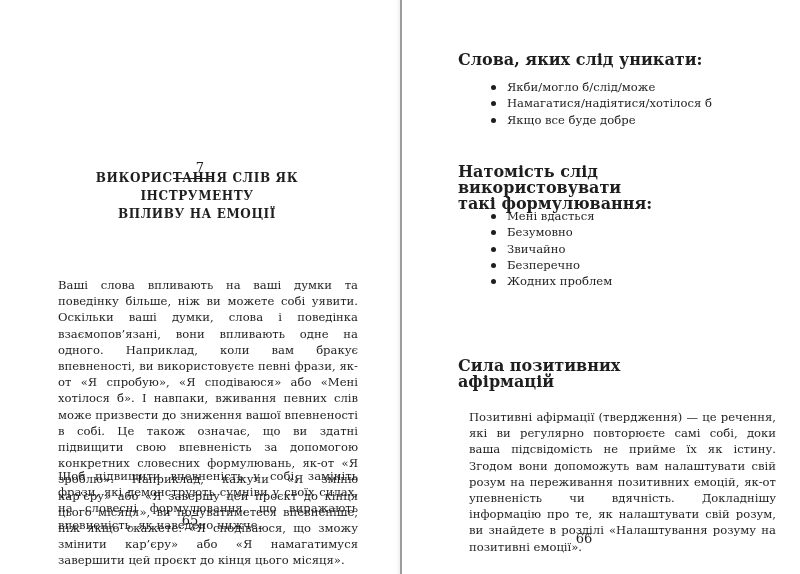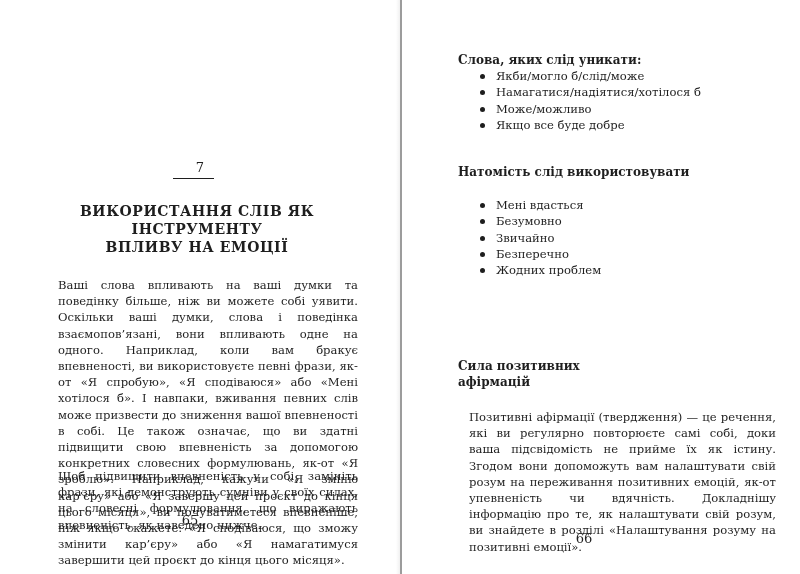--- a/index.html
+++ b/index.html
@@ -7,38 +7,38 @@
          font-family: "DejaVu Serif", "Liberation Serif", serif; color: #1e1e1e; }
   .spine { position: absolute; left: 400px; top: 0; width: 2px; height: 574px; background: #9c9c9c; }
   .spine-shadow { position: absolute; left: 396px; top: 0; width: 4px; height: 574px;
                   background: linear-gradient(to right, rgba(0,0,0,0), rgba(0,0,0,0.06)); }
   .page { position: absolute; top: 0; height: 574px; }
   .page-left { left: 0; width: 400px; }
 
   .chapter-num { position: absolute; left: 0; width: 400px; top: 160px; text-align: center;
                  font-size: 13px; line-height: 16px; }
   .chapter-rule { position: absolute; left: 173px; width: 41px; top: 178px; height: 1px; background: #1e1e1e; }
-  .chapter-title { position: absolute; left: 40px; width: 314px; top: 202px; text-align: center;
-                   font-weight: bold; font-size: 14px; line-height: 18px; letter-spacing: 0.6px;
+  .chapter-title { position: absolute; left: 40px; width: 314px; top: 169px; text-align: center;
+                   font-weight: bold; font-size: 12px; line-height: 18px; letter-spacing: 0.6px;
                    text-transform: uppercase; }
 
   .body-text { font-size: 11.6px; line-height: 16.2px; text-align: justify; margin: 11px; }
   .left-p1 { position: absolute; left: 47px; width: 300px; top: 266px; }
   .left-p2 { position: absolute; left: 47px; width: 300px; top: 457px; }
 
   .page-number { position: absolute; font-size: 13px; line-height: 14px; text-align: center; width: 40px; }
   .pn-left { left: 170px; top: 514px; }
   .pn-right { left: 564px; top: 532px; }
 
-  .heading { font-weight: bold; font-size: 12px; line-height: 16px; margin: 0; }
+  .heading { font-weight: bold; font-size: 16px; line-height: 16px; margin: 0; }
   .h-avoid { position: absolute; left: 458px; top: 52px; width: 300px; }
   .h-use { position: absolute; left: 458px; top: 164px; width: 300px; }
   .h-affirm { position: absolute; left: 458px; top: 358px; width: 300px; }
 
-  ul.words { list-style: none; margin: 0; padding: 0; position: absolute; left: 480px; width: 300px; }
+  ul.words { list-style: none; margin: 11px; padding: 0; position: absolute; left: 480px; width: 300px; }
   ul.words li { font-size: 11.6px; line-height: 16.3px; position: relative; padding-left: 16px; }
   ul.words li .bullet { position: absolute; left: 0; top: 6px; width: 5px; height: 5px; border-radius: 50%; background: #1e1e1e; }
   .list-avoid { top: 68px; }
   .list-use { top: 197px; }
 
   .right-p1 { position: absolute; left: 458px; width: 307px; top: 398px; }
 </style>
 </head>
 <body>
 
@@ -55,26 +55,26 @@
   <p class="body-text left-p1">Ваші слова впливають на ваші думки та поведінку більше, ніж ви можете собі уявити. Оскільки ваші думки, слова і поведінка взаємопов’язані, вони впливають одне на одного. Наприклад, коли вам бракує впевненості, ви використовуєте певні фрази, як-от «Я спробую», «Я сподіваюся» або «Мені хотілося б». І навпаки, вживання певних слів може призвести до зниження вашої впевненості в собі. Це також означає, що ви здатні підвищити свою впевненість за допомогою конкретних словесних формулювань, як-от «Я зроблю». Наприклад, кажучи «Я зміню кар’єру» або «Я завершу цей проєкт до кінця цього місяця», ви почуватиметеся впевненіше, ніж якщо скажете: «Я сподіваюся, що зможу змінити кар’єру» або «Я намагатимуся завершити цей проєкт до кінця цього місяця».</p>
   <p class="body-text left-p2">Щоб підвищити впевненість у собі, замініть фрази, які демонструють сумніви у своїх силах, на словесні формулювання, що виражають впевненість, як наведено нижче.</p>
   <div class="page-number pn-left">65</div>
 </div>
 
 <div>
   <div class="heading h-avoid">Слова, яких слід уникати:</div>
   <ul class="words list-avoid">
     <li><span class="bullet"></span><span>Якби/могло б/слід/може</span></li>
     <li><span class="bullet"></span><span>Намагатися/надіятися/хотілося б</span></li>
-    <li><span class="bullet"></span><span>Може/можливо</span></li>
     <li><span class="bullet"></span><span>Якщо все буде добре</span></li>
   </ul>
 
   <div class="heading h-use">
     <div>Натомість слід використовувати</div>
+    <div>такі формулювання:</div>
   </div>
   <ul class="words list-use">
     <li><span class="bullet"></span><span>Мені вдасться</span></li>
     <li><span class="bullet"></span><span>Безумовно</span></li>
     <li><span class="bullet"></span><span>Звичайно</span></li>
     <li><span class="bullet"></span><span>Безперечно</span></li>
     <li><span class="bullet"></span><span>Жодних проблем</span></li>
   </ul>
 
   <div class="heading h-affirm">

